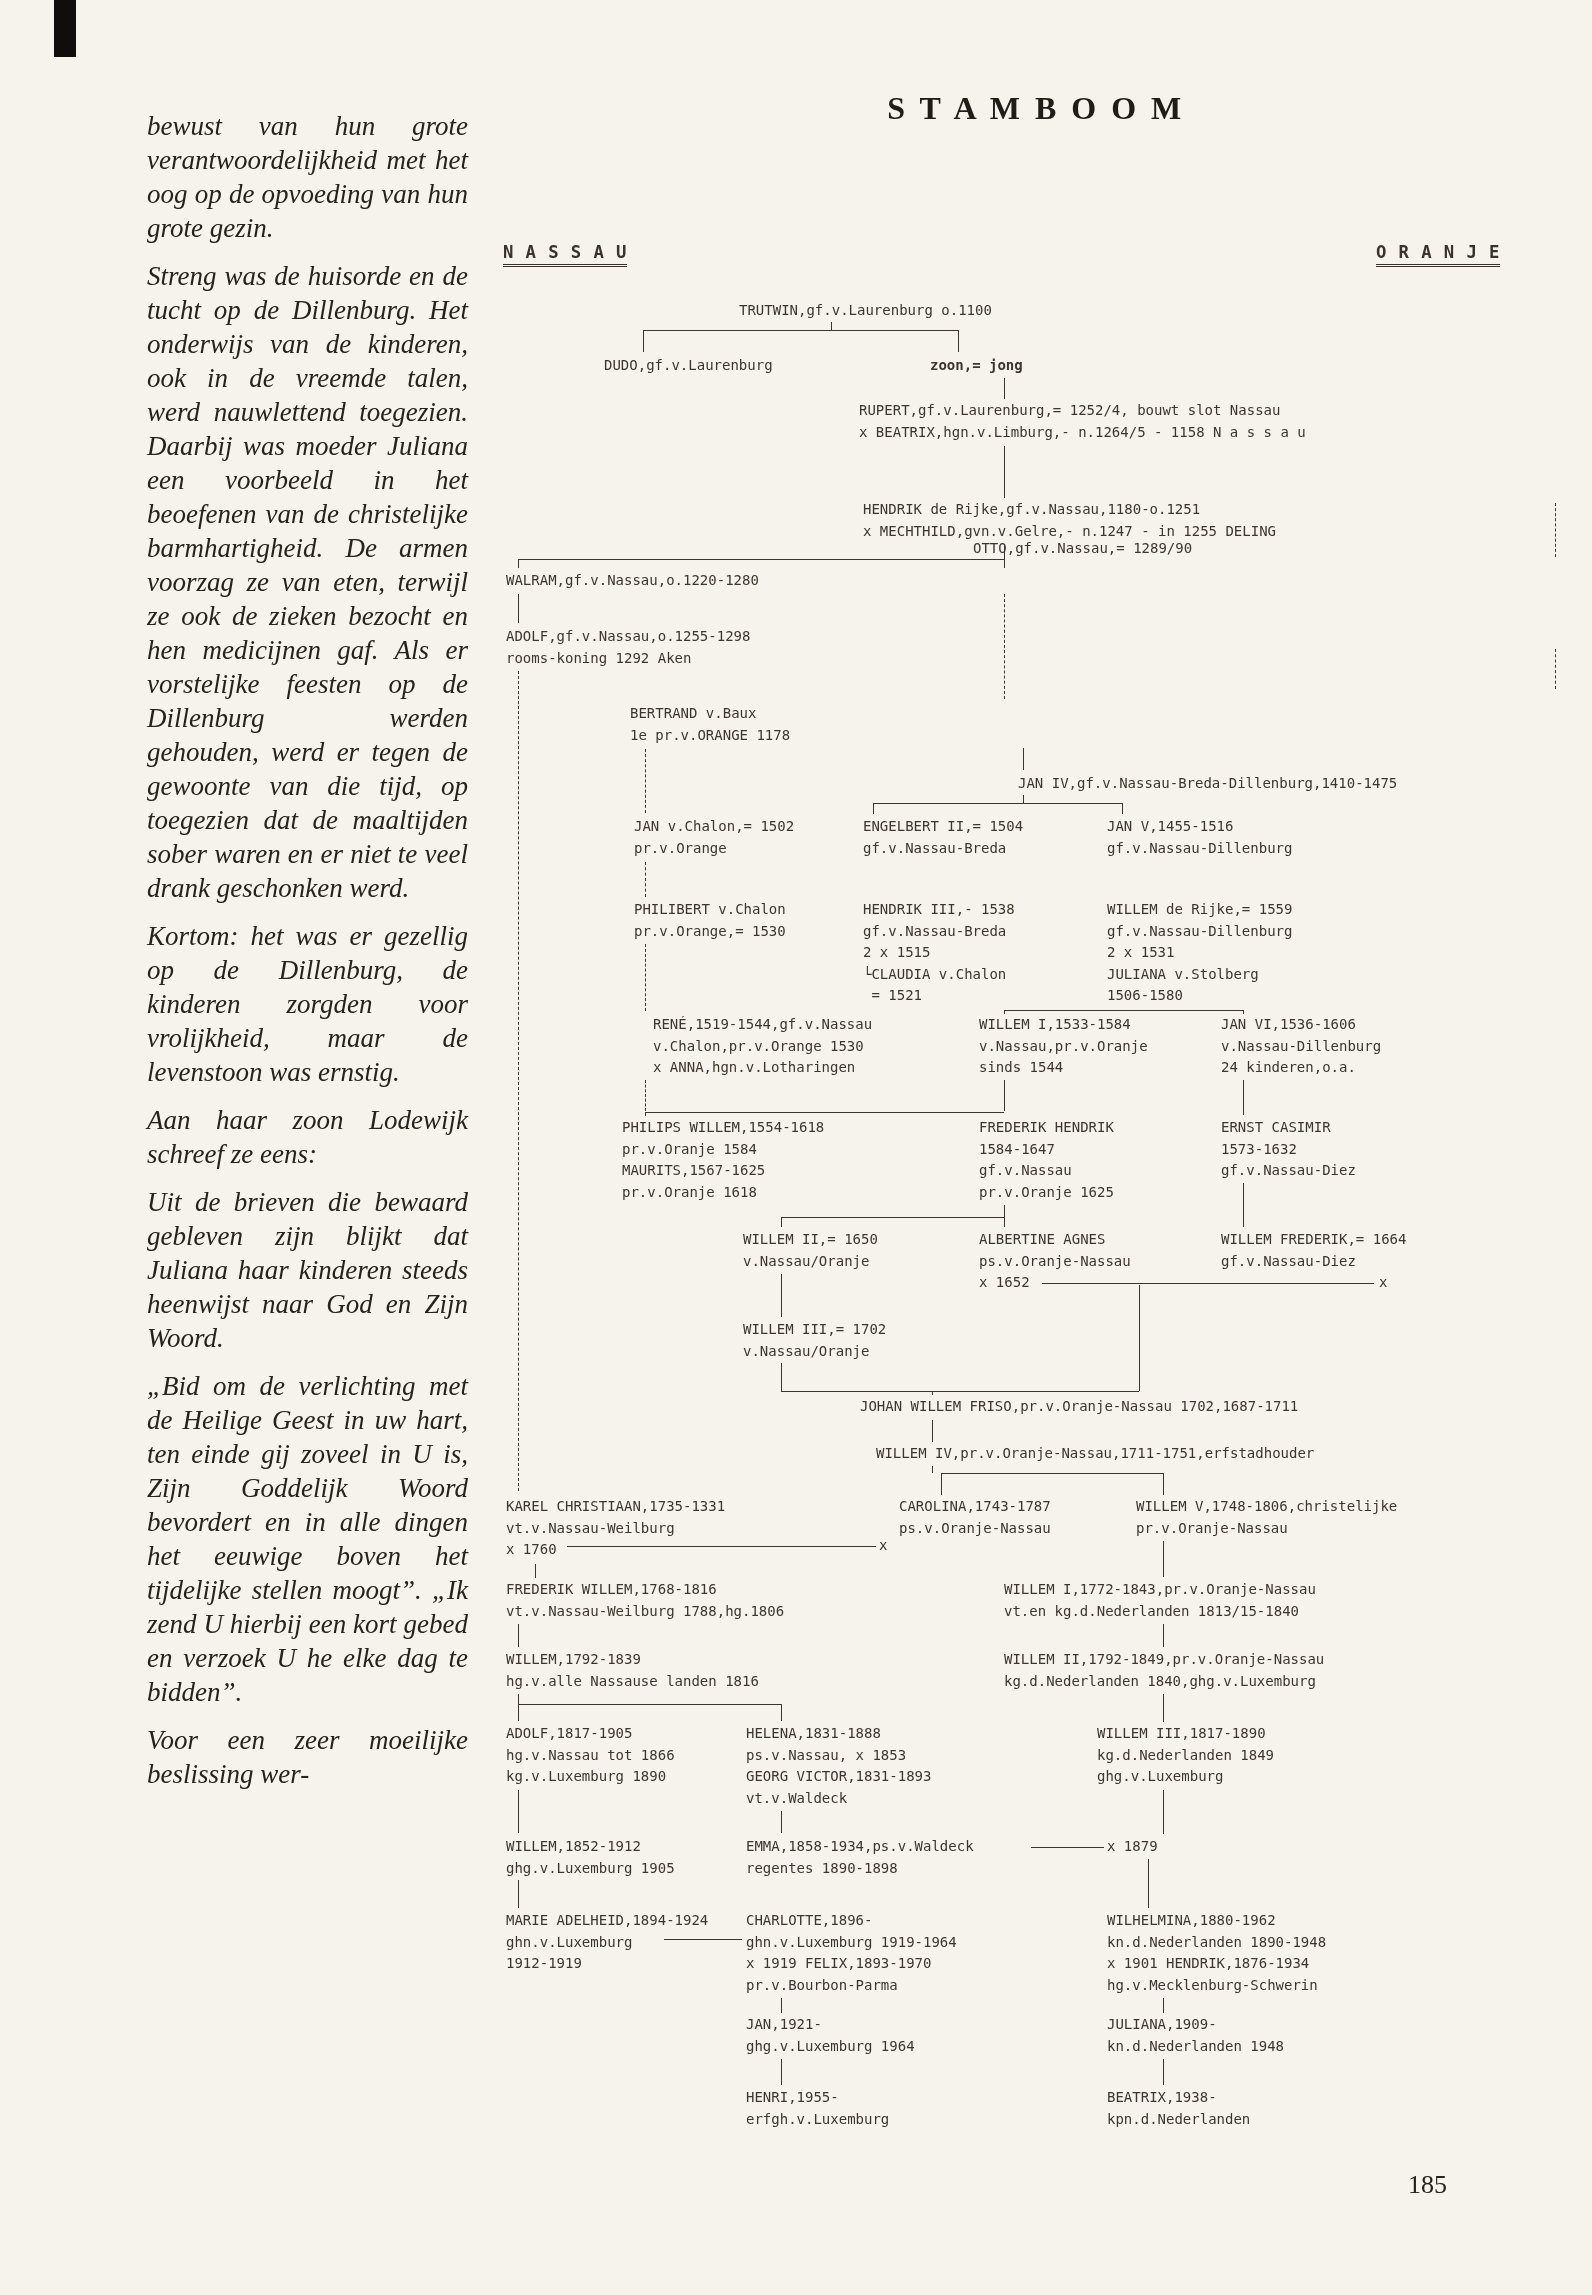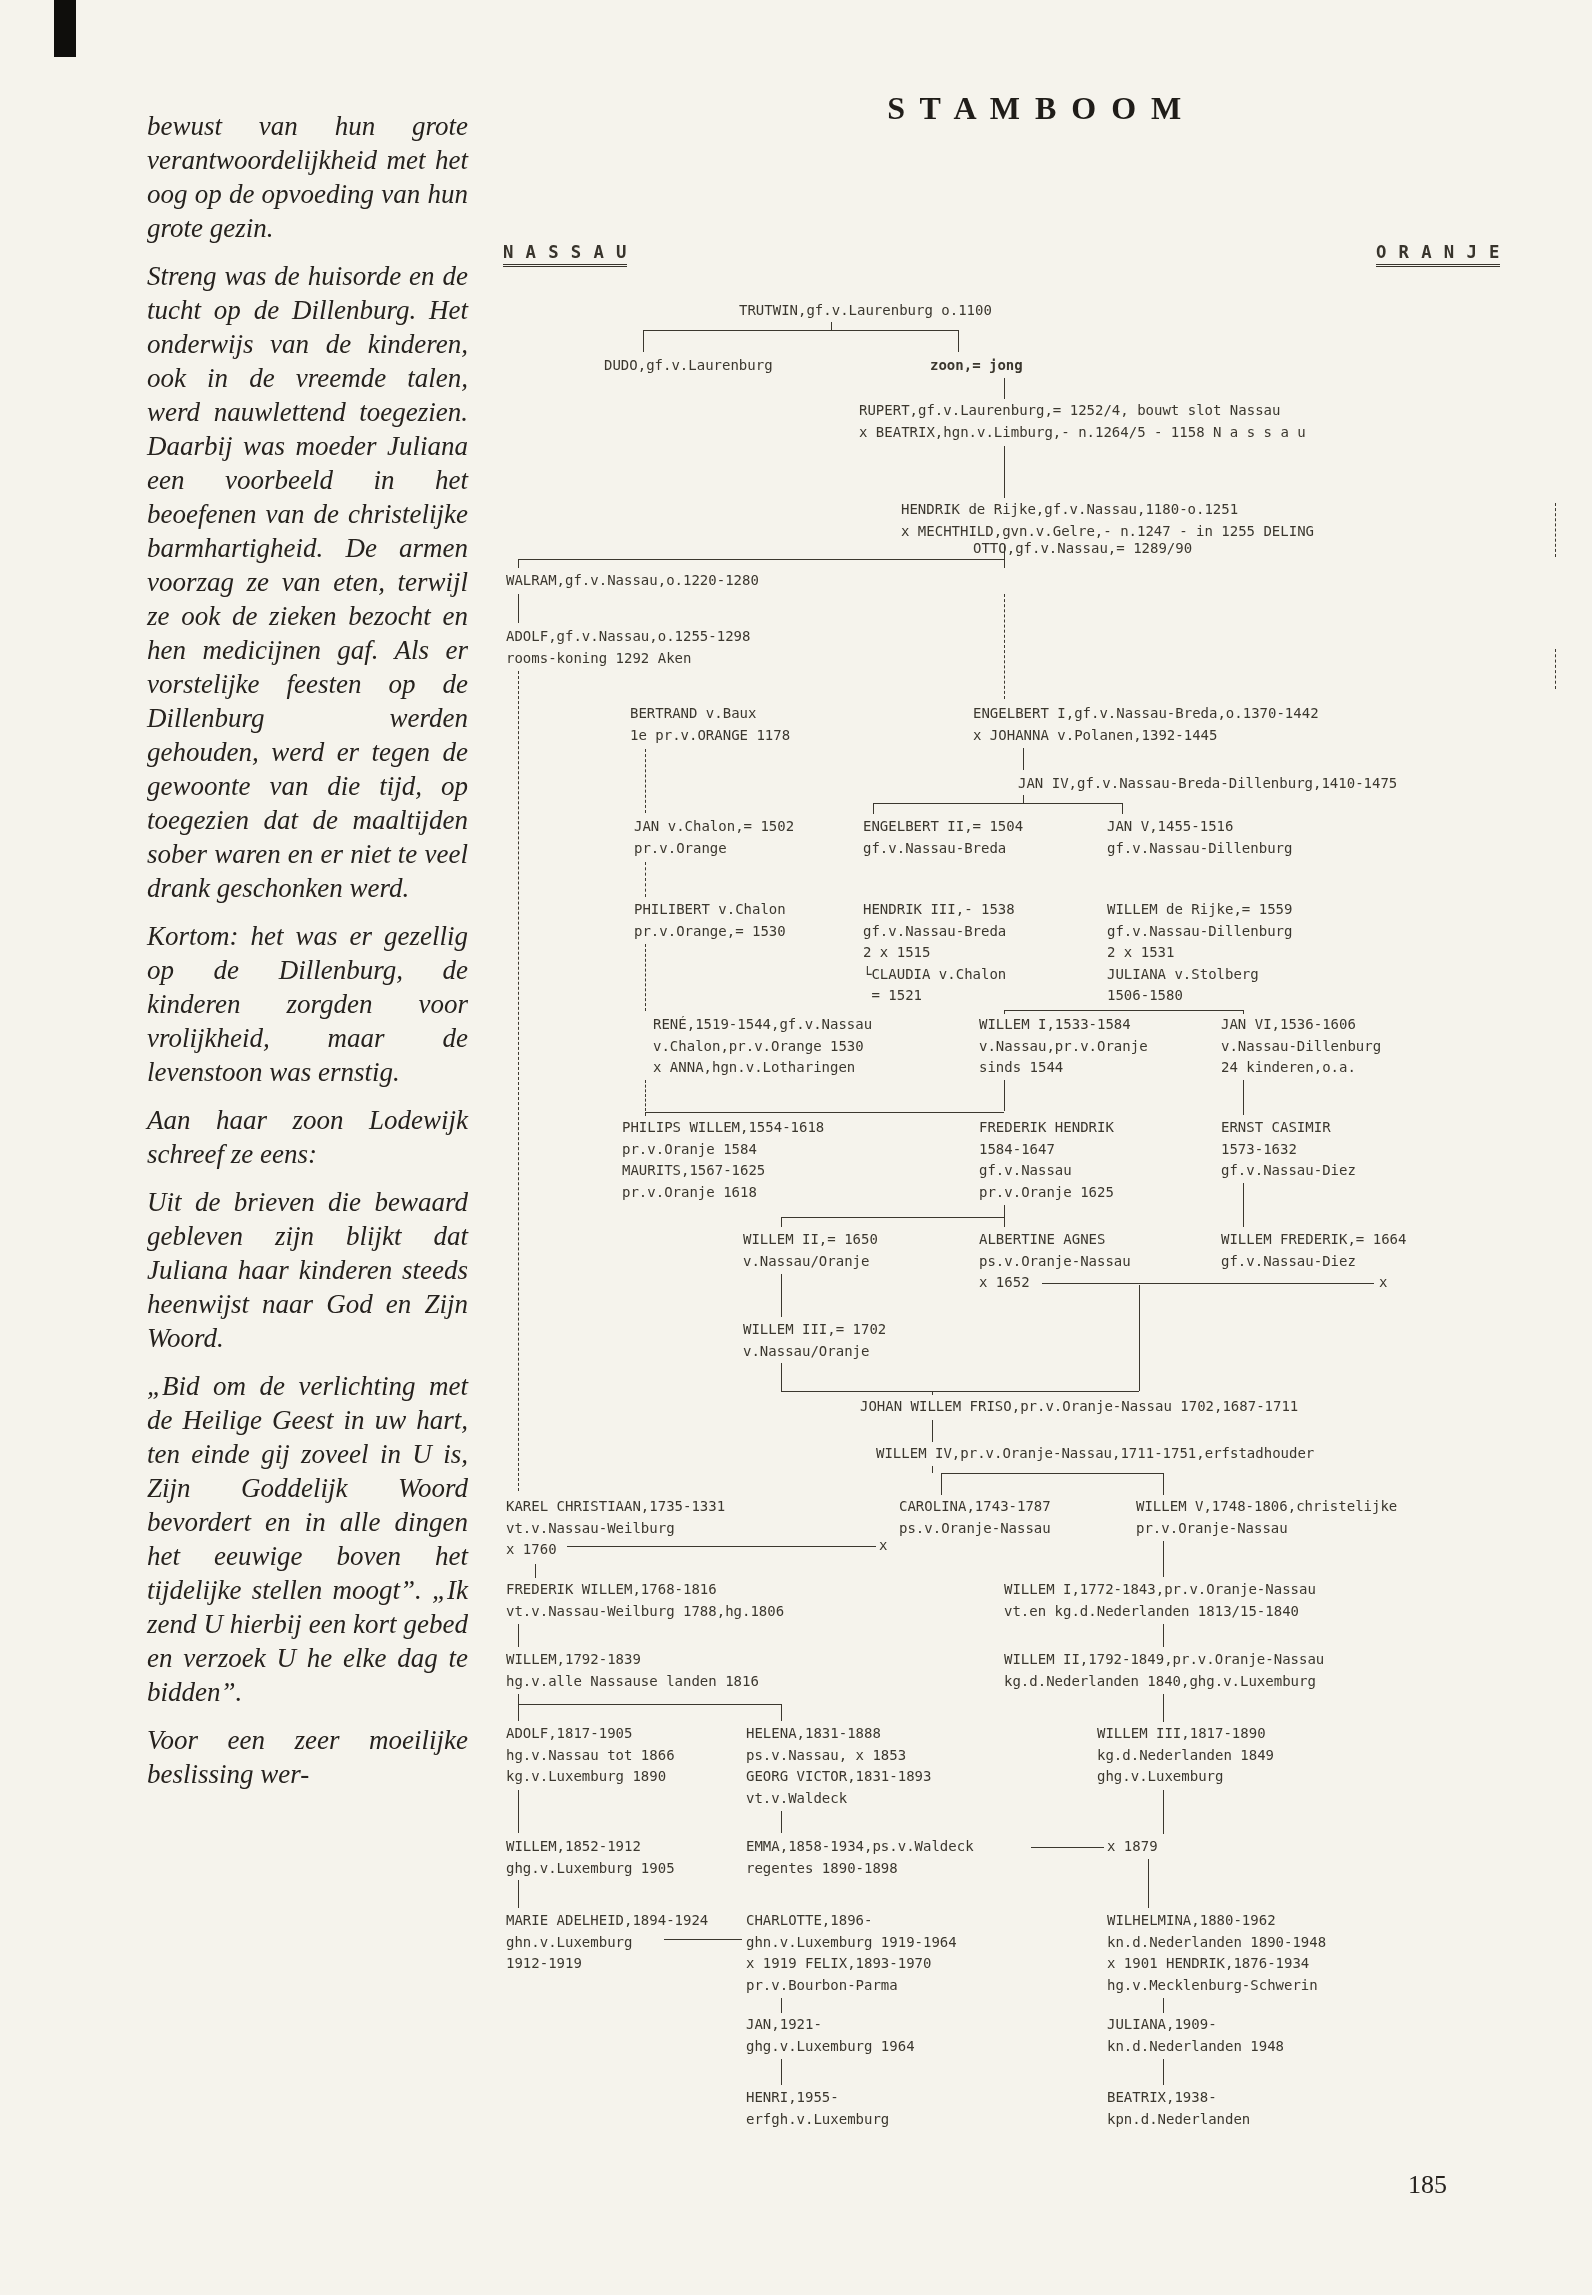--- a/index.html
+++ b/index.html
@@ -128,26 +128,25 @@
       <div class="conn v" style="left: 781px; top: 1998px; height: 14.7px;"></div>
       <div class="conn v" style="left: 1163px; top: 1998px; height: 14.7px;"></div>
       <div class="conn v" style="left: 781px; top: 2059px; height: 26px;"></div>
       <div class="conn v" style="left: 1163px; top: 2059px; height: 26px;"></div>
       <div class="conn v dash" style="left: 1555px; top: 503px; height: 54px;"></div>
       <div class="conn v dash" style="left: 1555px; top: 649px; height: 40px;"></div>
       <div class="node" style="left: 739px; top: 300px;"><div>TRUTWIN,gf.v.Laurenburg o.1100</div></div>
       <div class="node" style="left: 604px; top: 355px;"><div>DUDO,gf.v.Laurenburg</div></div>
       <div class="node" style="left: 930px; top: 355px; font-weight: bold;"><div>zoon,= jong</div></div>
       <div class="node" style="left: 859px; top: 400px;"><div>RUPERT,gf.v.Laurenburg,= 1252/4, bouwt slot Nassau</div><div>x BEATRIX,hgn.v.Limburg,- n.1264/5 - 1158 N a s s a u</div></div>
-      <div class="node" style="left: 863px; top: 499px; margin-left: 38px;"><div>HENDRIK de Rijke,gf.v.Nassau,1180-o.1251</div><div>x MECHTHILD,gvn.v.Gelre,- n.1247 - in 1255 DELING</div></div>
+      <div class="node" style="left: 863px; top: 499px;"><div>HENDRIK de Rijke,gf.v.Nassau,1180-o.1251</div><div>x MECHTHILD,gvn.v.Gelre,- n.1247 - in 1255 DELING</div></div>
       <div class="node" style="left: 506px; top: 570px;"><div>WALRAM,gf.v.Nassau,o.1220-1280</div></div>
       <div class="node" style="left: 973px; top: 538px; text-align: right;"><div>OTTO,gf.v.Nassau,= 1289/90</div></div>
       <div class="node" style="left: 506px; top: 626px;"><div>ADOLF,gf.v.Nassau,o.1255-1298</div><div>rooms-koning 1292 Aken</div></div>
       <div class="node" style="left: 630px; top: 703px;"><div>BERTRAND v.Baux</div><div>1e pr.v.ORANGE 1178</div></div>
-      <div class="node" style="left: 973px; top: 703px;"><div>ENGELBERT I,gf.v.Nassau-Breda,o.1370-1442</div><div>x JOHANNA v.Polanen,1392-1445</div></div>
       <div class="node" style="left: 1018px; top: 773px;"><div>JAN IV,gf.v.Nassau-Breda-Dillenburg,1410-1475</div></div>
       <div class="node" style="left: 634px; top: 816px;"><div>JAN v.Chalon,= 1502</div><div>pr.v.Orange</div></div>
       <div class="node" style="left: 863px; top: 816px;"><div>ENGELBERT II,= 1504</div><div>gf.v.Nassau-Breda</div></div>
       <div class="node" style="left: 1107px; top: 816px;"><div>JAN V,1455-1516</div><div>gf.v.Nassau-Dillenburg</div></div>
       <div class="node" style="left: 634px; top: 899px;"><div>PHILIBERT v.Chalon</div><div>pr.v.Orange,= 1530</div></div>
       <div class="node" style="left: 863px; top: 899px;"><div>HENDRIK III,- 1538</div><div>gf.v.Nassau-Breda</div><div>2 x 1515</div><div>└CLAUDIA v.Chalon</div><div> = 1521</div></div>
       <div class="node" style="left: 1107px; top: 899px;"><div>WILLEM de Rijke,= 1559</div><div>gf.v.Nassau-Dillenburg</div><div>2 x 1531</div><div>JULIANA v.Stolberg</div><div>1506-1580</div></div>
       <div class="node" style="left: 653px; top: 1014px;"><div>RENÉ,1519-1544,gf.v.Nassau</div><div>v.Chalon,pr.v.Orange 1530</div><div>x ANNA,hgn.v.Lotharingen</div></div>
       <div class="node" style="left: 979px; top: 1014px;"><div>WILLEM I,1533-1584</div><div>v.Nassau,pr.v.Oranje</div><div>sinds 1544</div></div>
       <div class="node" style="left: 1221px; top: 1014px;"><div>JAN VI,1536-1606</div><div>v.Nassau-Dillenburg</div><div>24 kinderen,o.a.</div></div>

